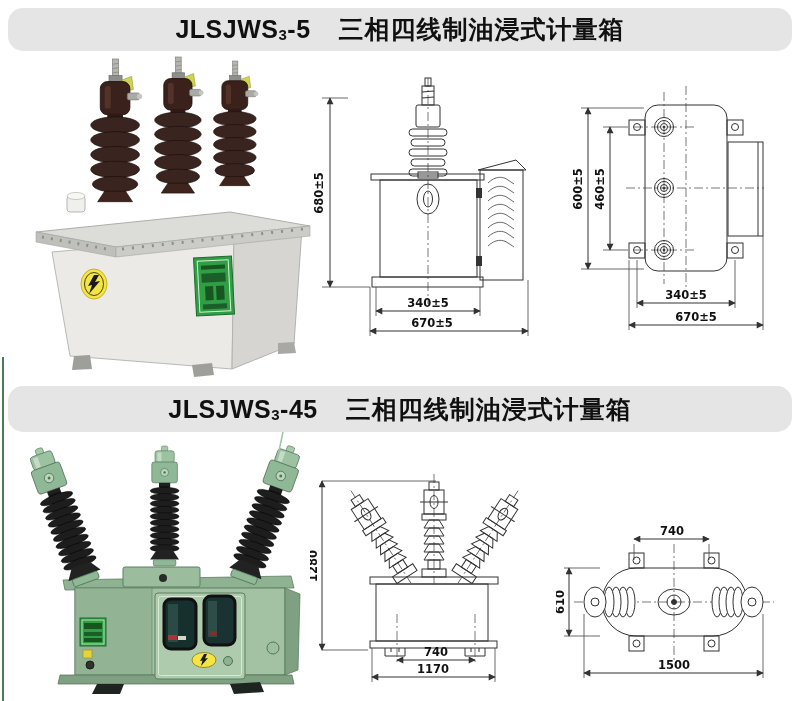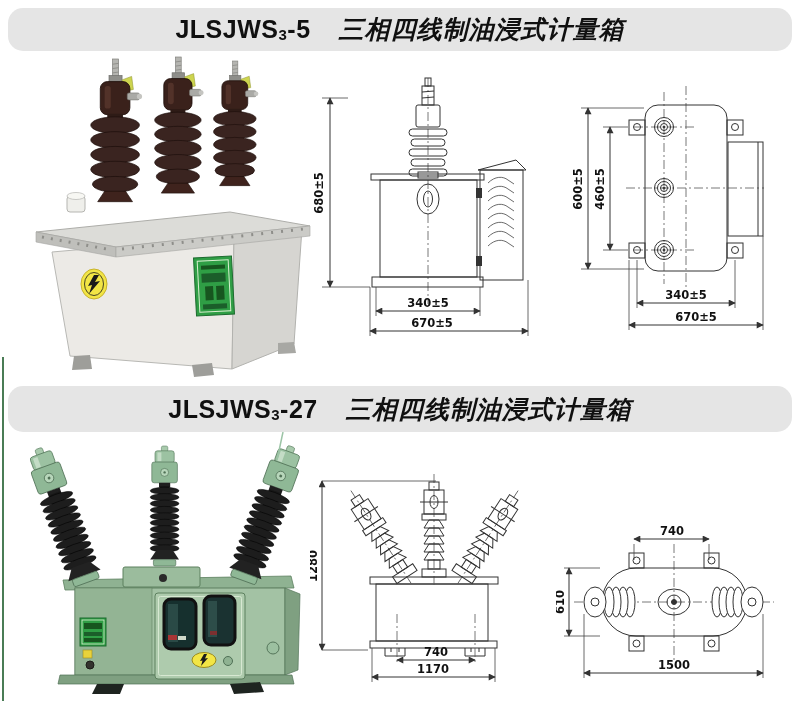--- a/index.html
+++ b/index.html
@@ -4,21 +4,21 @@
 <style>
   html,body{margin:0;padding:0;background:#fff;}
   .page{position:relative;width:800px;height:701px;background:#ffffff;overflow:hidden;
         font-family:"Liberation Sans",sans-serif;}
   .hdr{position:absolute;left:8px;width:784px;background:#e5e5e5;border-radius:15px;
        display:flex;align-items:center;justify-content:center;font-weight:bold;
        color:#101010;font-size:25px;letter-spacing:.5px;}
   #hdr1{top:8px;height:43px;}
   #hdr2{top:386px;height:46px;}
   .hdr .sub{font-size:15px;position:relative;top:5px;}
-  .hdr .cn{margin-left:28px;letter-spacing:1px;font-style:italic;}
+  .hdr .cn{margin-left:28px;letter-spacing:1px;}
   svg{position:absolute;display:block;}
   .ln{stroke:#333;stroke-width:1;fill:none;}
   .lnthin{stroke:#444;stroke-width:.8;fill:none;}
   .dash{stroke:#555;stroke-width:.8;fill:none;stroke-dasharray:9 3 2 3;}
   .dim{font:bold 11.5px "DejaVu Sans",sans-serif;fill:#111;}
   .dimline{stroke:#333;stroke-width:1;fill:none;marker-start:url(#arr);marker-end:url(#arr);}
   symbol{overflow:visible;}
   .border-green{position:absolute;left:2px;top:357px;width:2px;height:344px;background:#4a7c55;}
 </style>
 </head>
@@ -211,21 +211,21 @@
       <line class="lnthin" x1="73" y1="176" x2="73" y2="246"></line>
       <line class="lnthin" x1="207" y1="152" x2="207" y2="246"></line>
       <line class="dimline" x1="73" y1="241" x2="207" y2="241"></line>
       <text class="dim" x="140" y="237" text-anchor="middle">670±5</text>
     </g>
   </svg>
 
   <div class="hdr" id="hdr2">
     <span>JLSJWS</span>
       <span class="sub">3</span>
-      <span>-27</span>
+      <span>-45</span>
     <span class="cn">三相四线制油浸式计量箱</span>
   </div>
 
   <div class="border-green"></div>
 
   <svg style="left:2px;top:432px" width="306" height="268" viewBox="0 0 306 268">
     <defs>
       <symbol id="ph2b" overflow="visible">
         <rect x="18" y="0" width="8" height="7" rx="2" fill="#a8caac" stroke="#5c7f62" stroke-width=".7"></rect>
         <rect x="10" y="6" width="24" height="15" rx="3" fill="#9cc2a2" stroke="#567a5c" stroke-width=".8"></rect>

